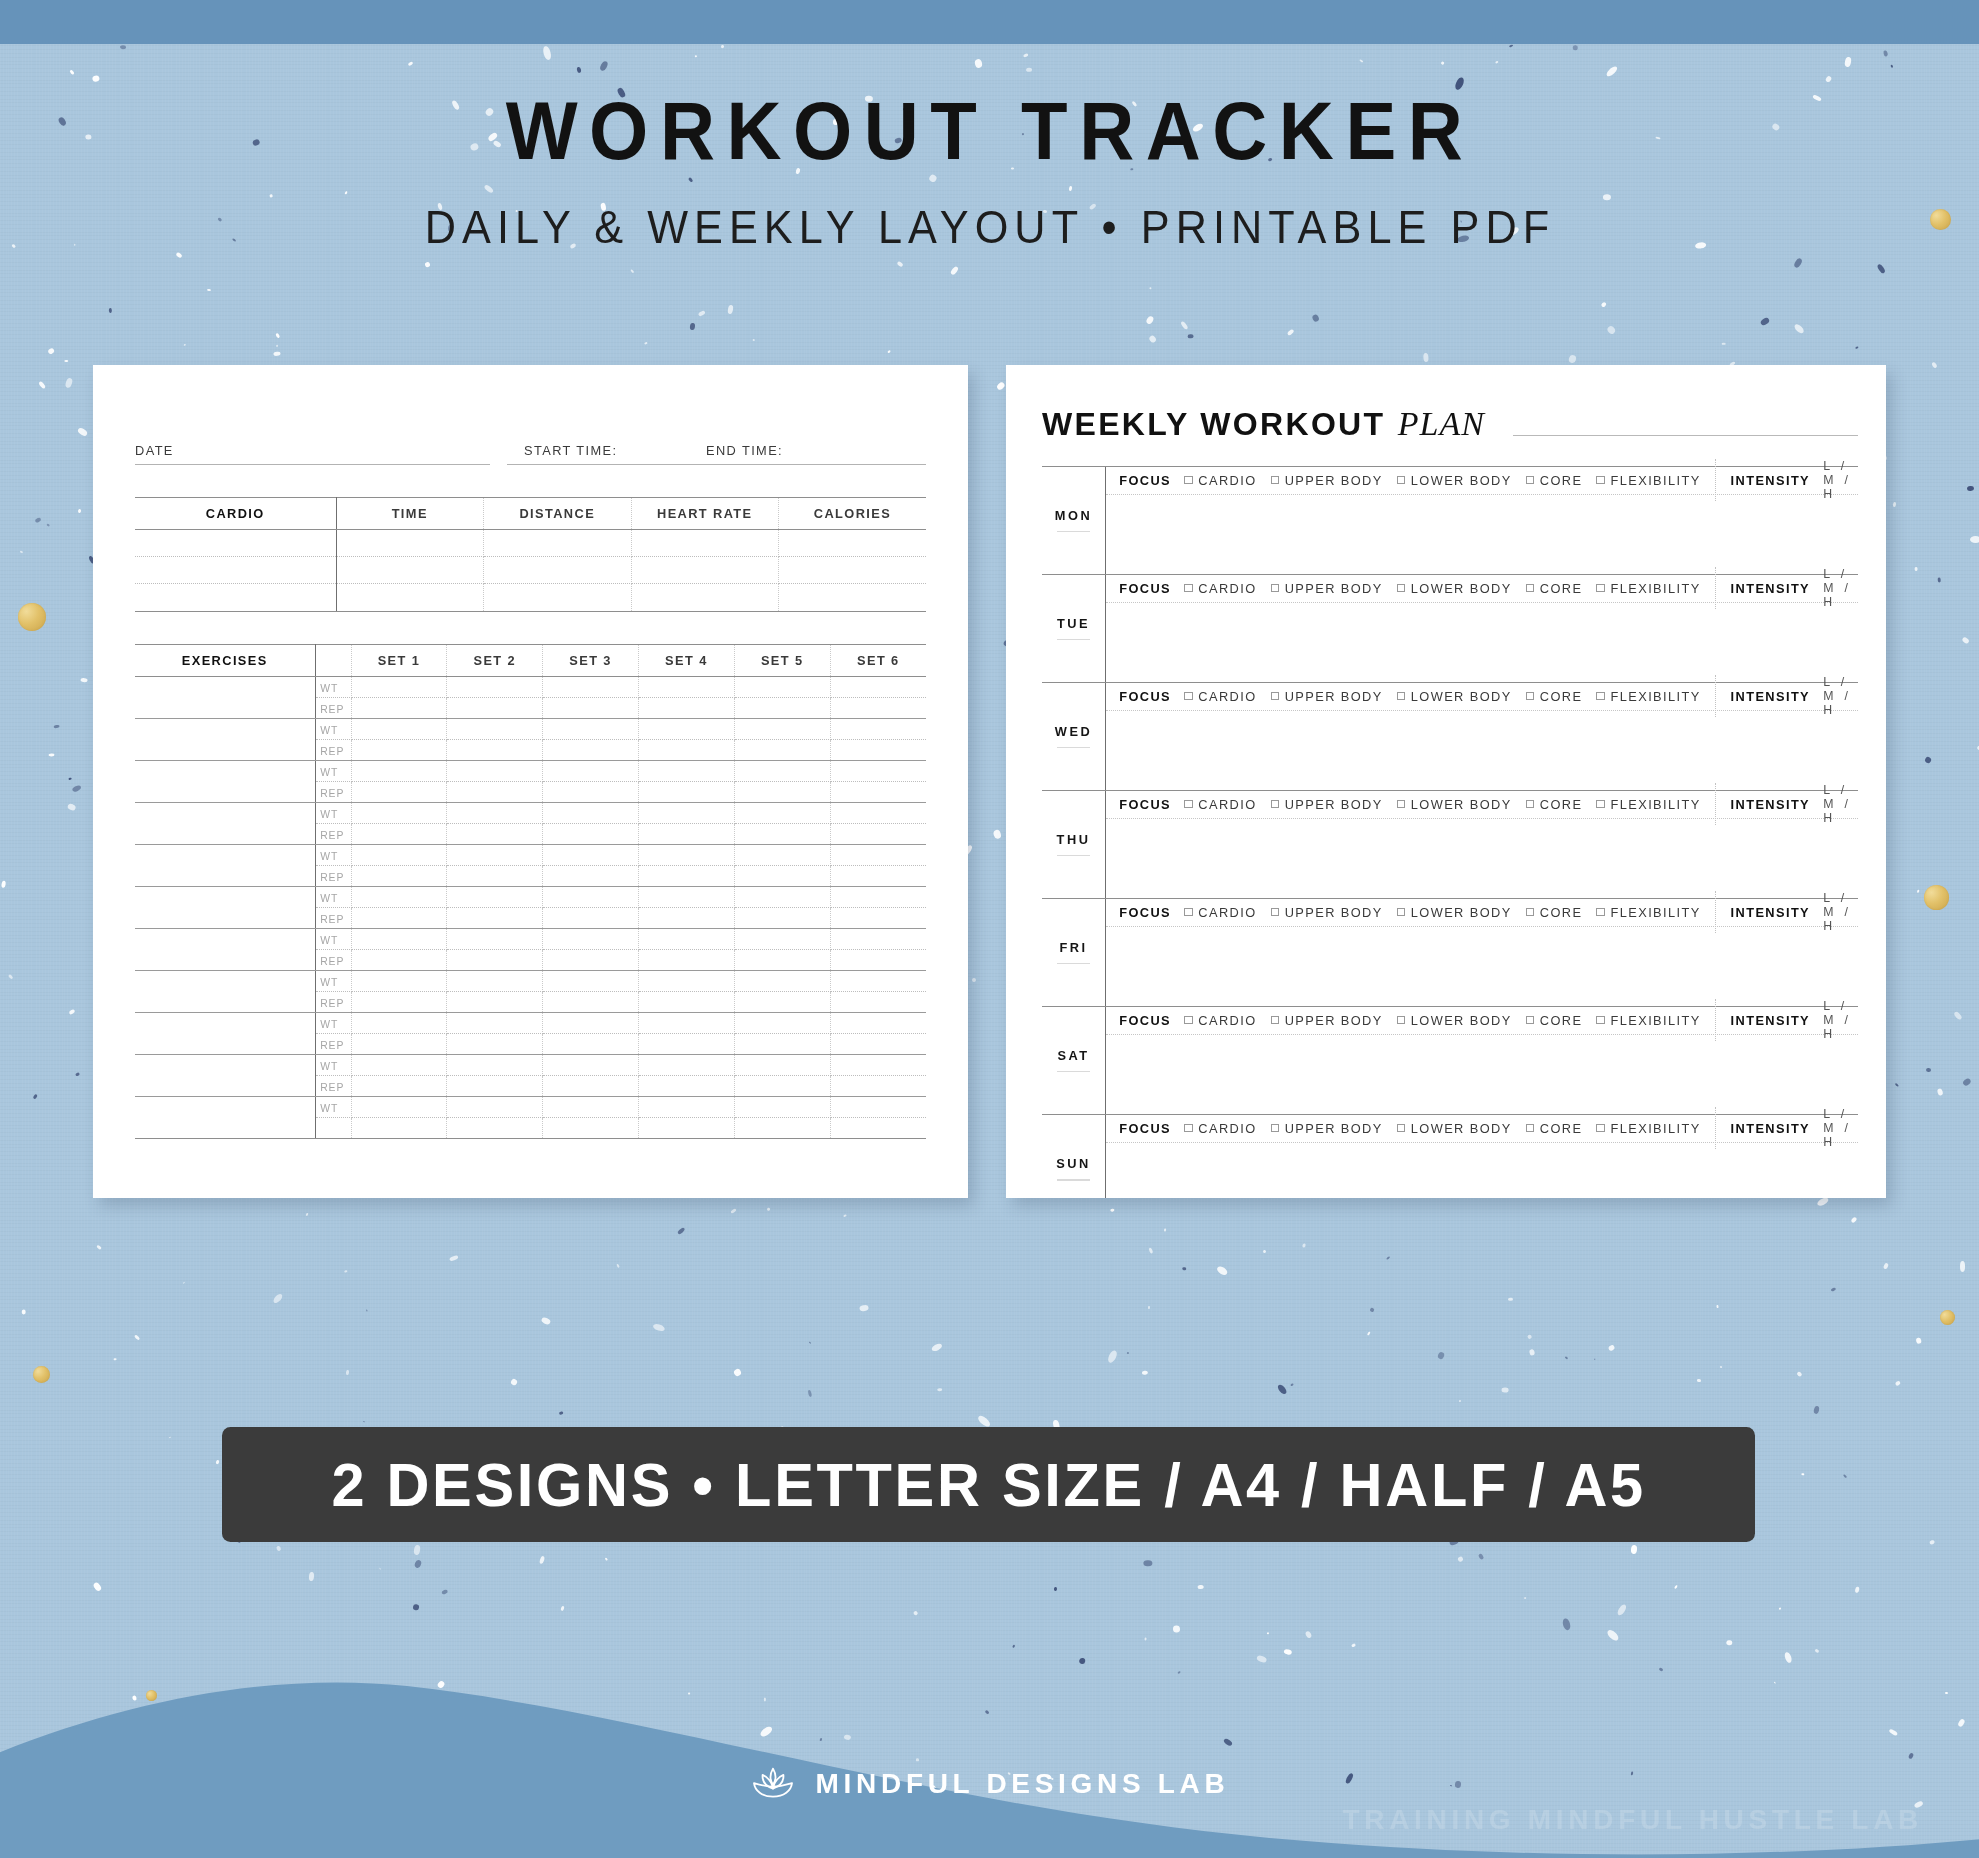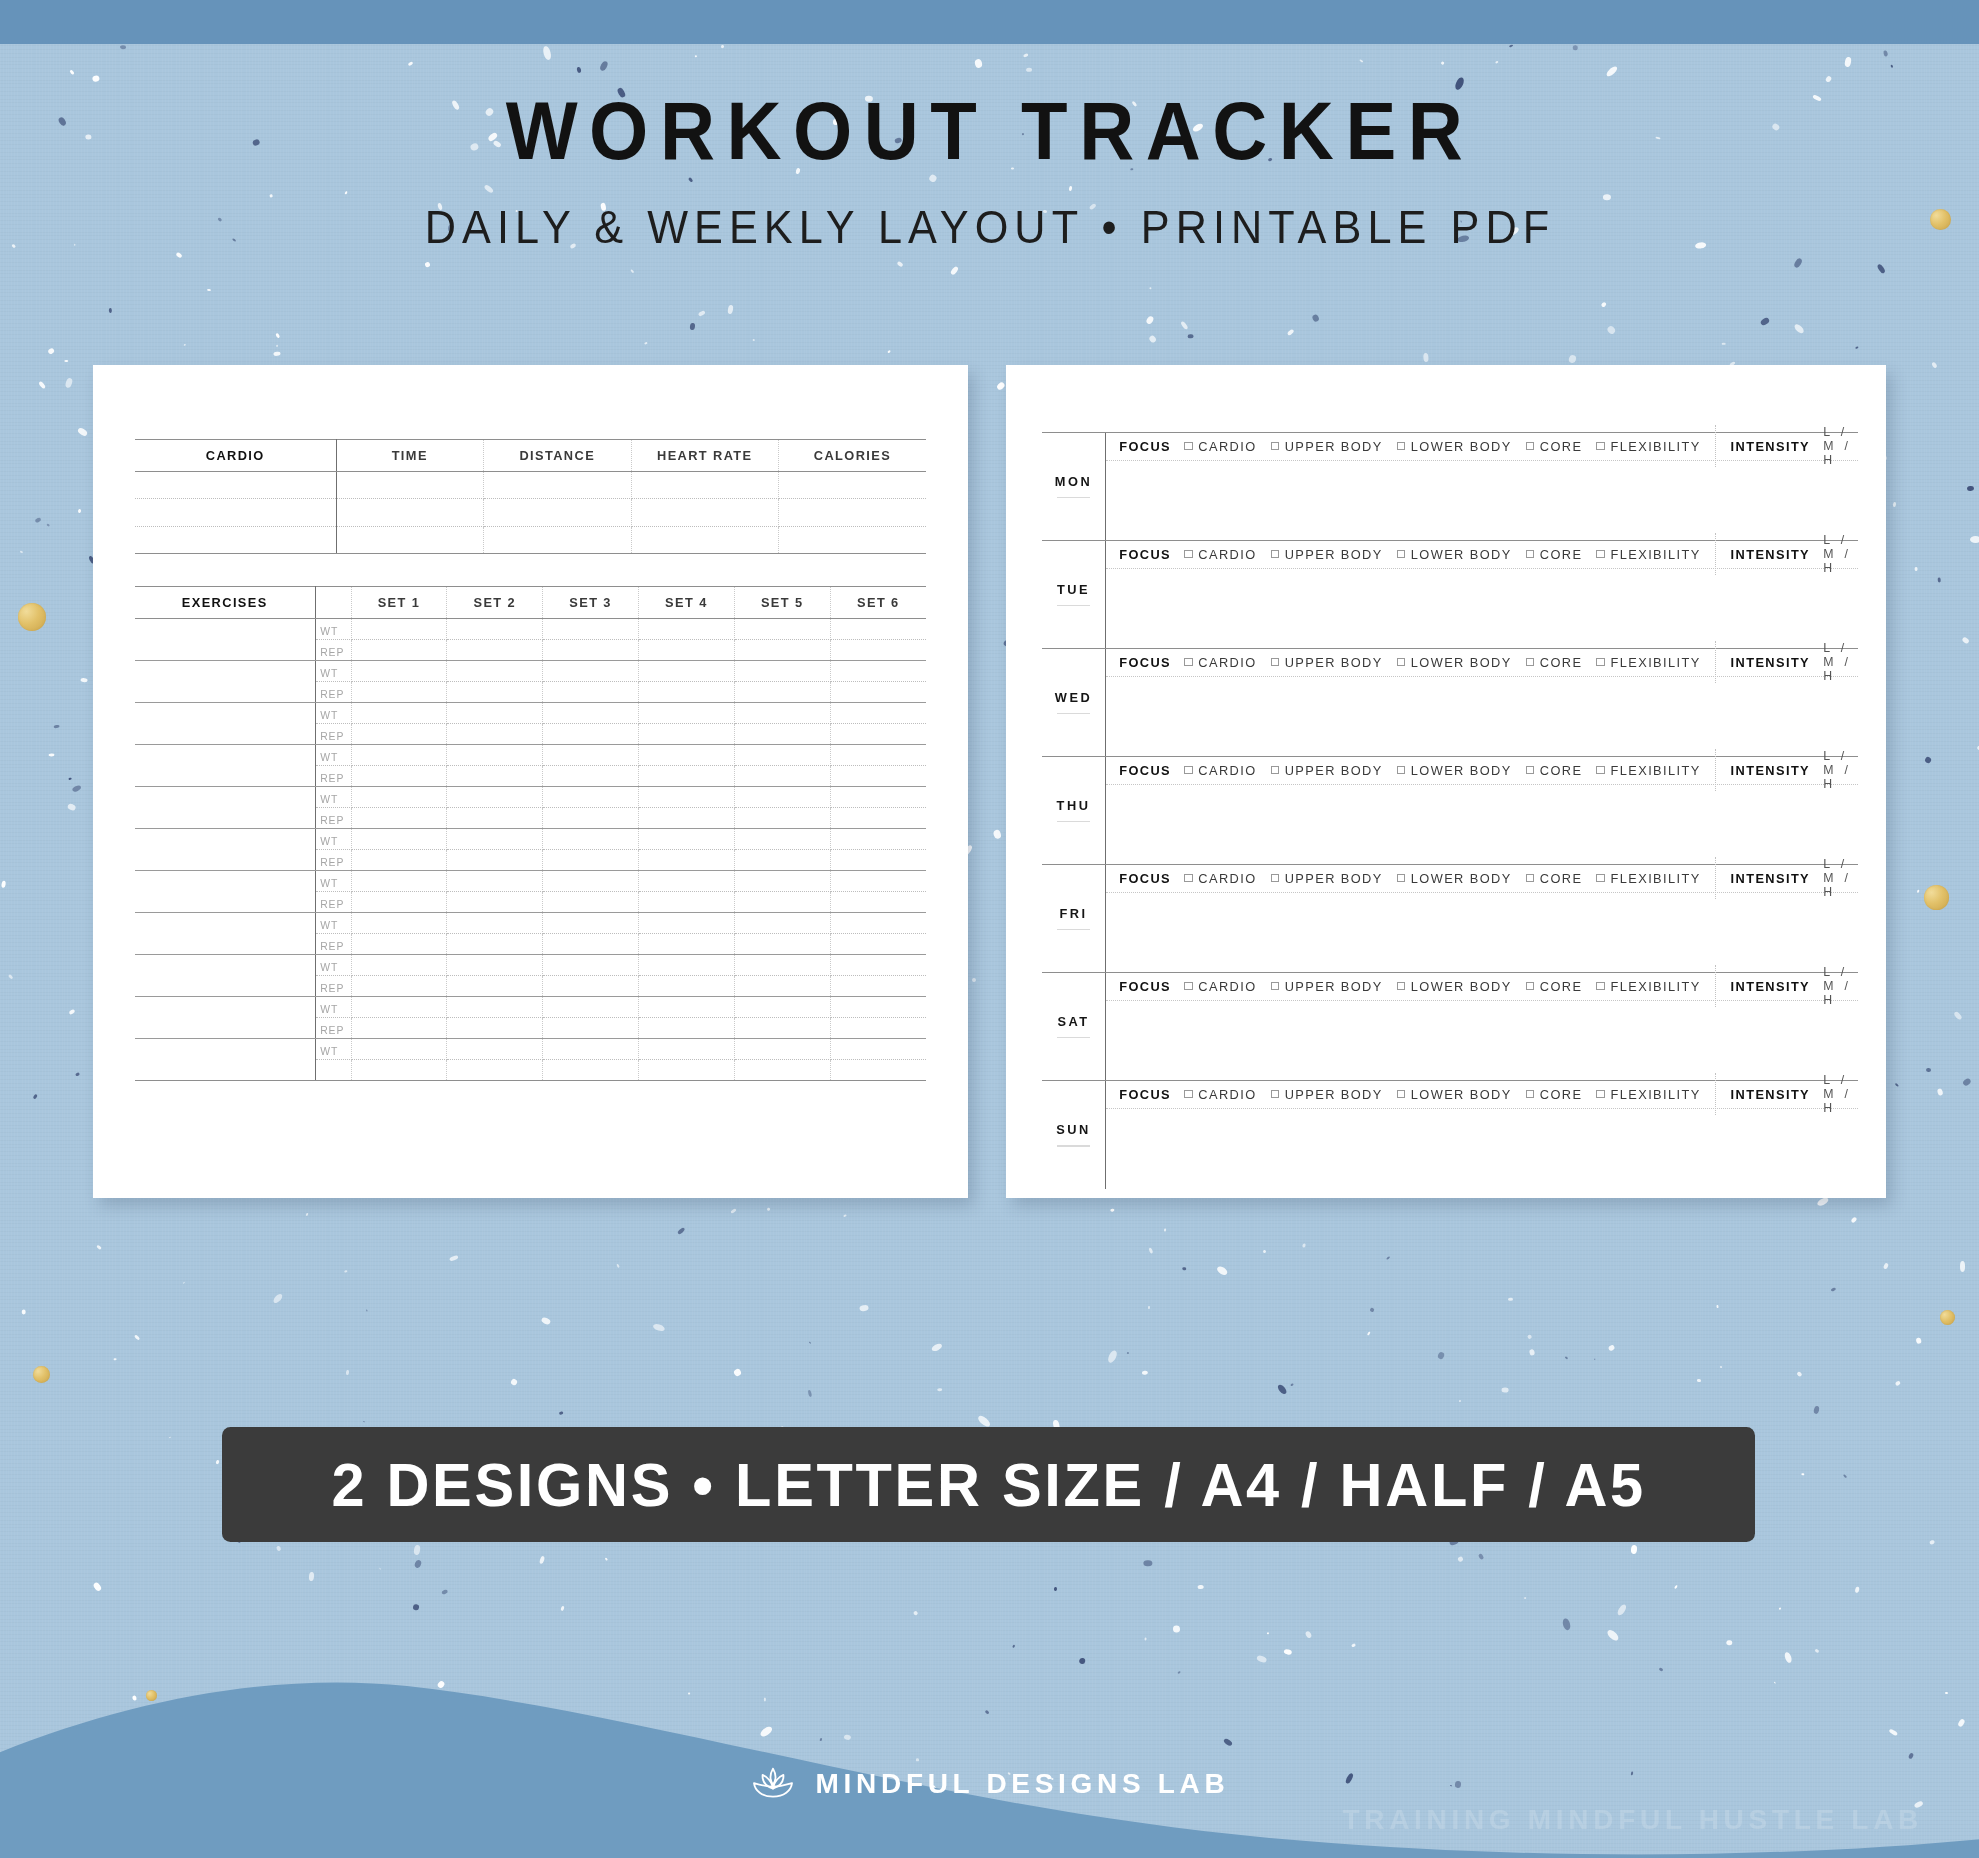--- a/index.html
+++ b/index.html
@@ -746,20 +746,31 @@
 </div>
 
 <div id="titleblock">
   <h1 id="main-title">WORKOUT TRACKER</h1>
   <div id="sub-title">DAILY &amp; WEEKLY LAYOUT • PRINTABLE PDF</div>
 </div>
 
 <div class="page" id="page-daily">
 
 
+  <div class="field-row">
+    <div class="field f-date">
+      <span class="cap lbl">DATE</span>
+      <span class="rule"></span>
+    </div>
+    <div class="field f-times">
+      <span class="cap2 lbl" style="left:17px">START TIME:</span>
+      <span class="cap2 lbl" style="left:199px">END TIME:</span>
+      <span class="rule"></span>
+    </div>
+  </div>
 
 
   <div class="tbl">
     <table id="cardio-table">
         <tbody>
           <tr class="hline-top">
             <th class="th-cell hline-thick cw0 vline-solid">
               <span class="lbl lbl-b">CARDIO</span>
             </th>
             <th class="th-cell hline-thick cw vline">
@@ -1037,20 +1048,25 @@
             <td class="ews hline-thick " style="height:21px"></td>
           </tr>
         </tbody>
       </table>
   </div>
 
 </div>
 
 <div class="page" id="page-weekly">
 
+  <div class="sheet-title">
+    <span class="bold">WEEKLY WORKOUT</span>
+    <span class="ital">PLAN</span>
+    <span class="title-rule"></span>
+  </div>
 
   <div class="wk" id="weekly-rows">
       <div class="wk-row">
         <div class="wk-day">
           <span class="dname">MON</span>
           <span class="dline"></span>
         </div>
         <div class="wk-body">
           <div class="wk-head">
             <div class="wk-focus">

